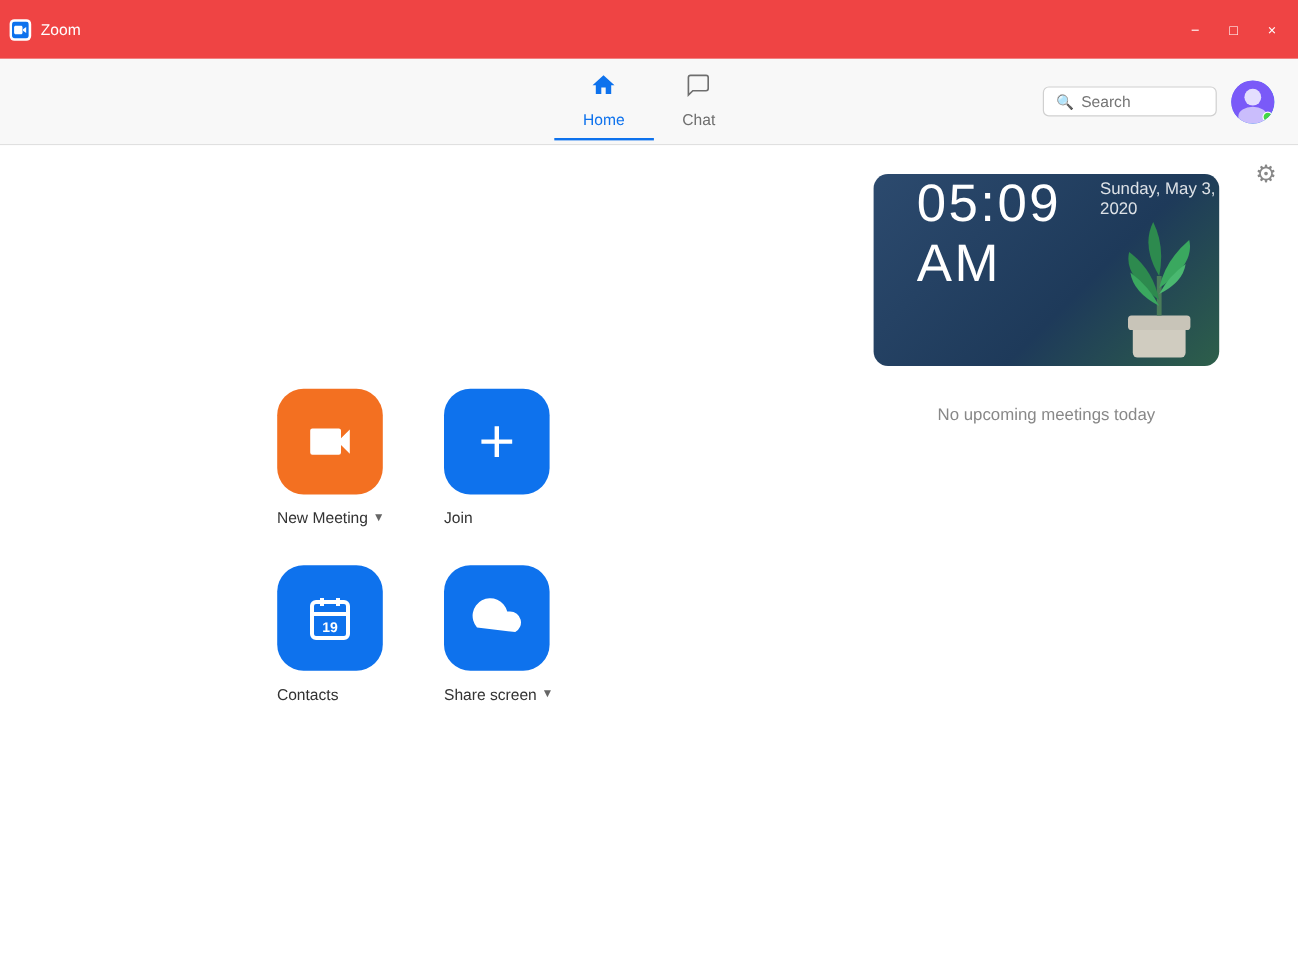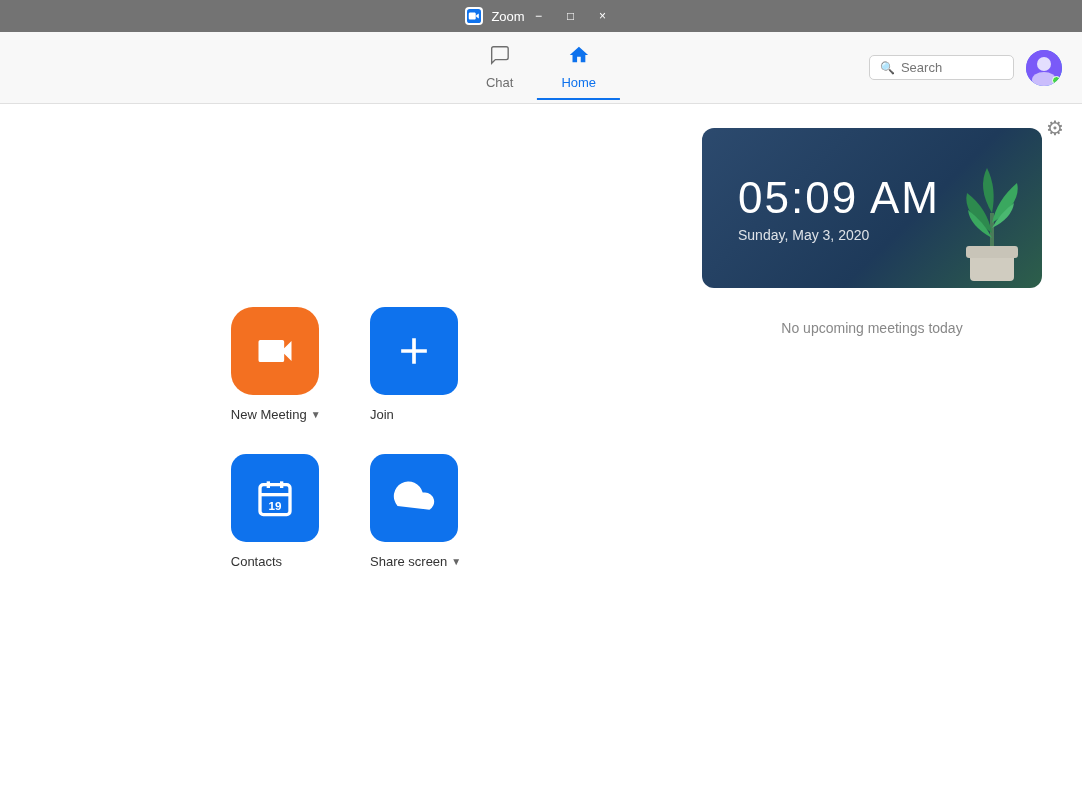--- a/index.html
+++ b/index.html
@@ -7,25 +7,25 @@
     body {
       font-family: -apple-system, BlinkMacSystemFont, 'Segoe UI', sans-serif;
       width: 1082px;
       height: 812px;
       overflow: hidden;
       background: #f0f0f0;
     }
 
     
     .titlebar {
-      background: #737373;
-      height: 32px;
-      display: flex;
-      align-items: center;
-      justify-content: center;
+      background: #ef4444;
+      height: 49px;
+      display: flex;
+      align-items: center;
+      justify-content: space-between;
       padding: 0 8px;
       user-select: none;
     }
     .titlebar-left {
       display: flex;
       align-items: center;
       gap: 8px;
     }
     .titlebar-logo {
       width: 18px;
@@ -213,21 +213,20 @@
       align-items: center;
       justify-content: center;
       cursor: pointer;
       transition: opacity 0.15s;
     }
     .action-btn.orange {
       background: #f37021;
     }
     .action-btn.blue {
       background: #0e72ed;
-      border-radius: 15px;
     }
     .action-label {
       font-size: 13px;
       color: #333;
       display: flex;
       align-items: center;
       gap: 4px;
     }
     .action-label .chevron {
       font-size: 10px;
@@ -239,28 +238,28 @@
       width: 390px;
       display: flex;
       flex-direction: column;
       align-items: center;
       padding-top: 24px;
       padding-right: 30px;
     }
 
     
     .clock-card {
-      width: 340px;
+      width: 288px;
       height: 160px;
       border-radius: 12px;
       background: linear-gradient(135deg, #2c4a6e 0%, #1e3a5a 60%, #2d5f4a 100%);
       position: relative;
       overflow: hidden;
       display: flex;
-      flex-direction: column;
+      flex-direction: row;
       align-items: flex-start;
       justify-content: center;
       padding-left: 36px;
     }
     .clock-time {
       font-size: 44px;
       font-weight: 300;
       color: white;
       letter-spacing: 2px;
     }
@@ -310,36 +309,36 @@
   <div class="titlebar-controls">
     <button class="titlebar-btn">−</button>
     <button class="titlebar-btn">□</button>
     <button class="titlebar-btn close">×</button>
   </div>
 </div>
 
 <div class="navbar">
   <div class="nav-tabs">
 
+    <div class="nav-tab active">
+      <span class="nav-tab-icon">
+        <svg width="22" height="22" viewBox="0 0 24 24" fill="currentColor">
+          <path d="M10 20v-6h4v6h5v-8h3L12 3 2 12h3v8z"></path>
+        </svg>
+      </span>
+      <span class="nav-tab-label">Home</span>
+    </div>
+
     <div class="nav-tab">
       <span class="nav-tab-icon">
         <svg width="22" height="22" viewBox="0 0 24 24" fill="none" stroke="currentColor" stroke-width="1.5">
           <path d="M21 15a2 2 0 0 1-2 2H7l-4 4V5a2 2 0 0 1 2-2h14a2 2 0 0 1 2 2z"></path>
         </svg>
       </span>
       <span class="nav-tab-label">Chat</span>
-    </div>
-
-    <div class="nav-tab active">
-      <span class="nav-tab-icon">
-        <svg width="22" height="22" viewBox="0 0 24 24" fill="currentColor">
-          <path d="M10 20v-6h4v6h5v-8h3L12 3 2 12h3v8z"></path>
-        </svg>
-      </span>
-      <span class="nav-tab-label">Home</span>
     </div>
 
 
   </div>
 
   <div class="navbar-right">
     <div class="search-box">
       <span class="search-icon-small">🔍</span>
       <input type="text" placeholder="Search" style="">
     </div>

